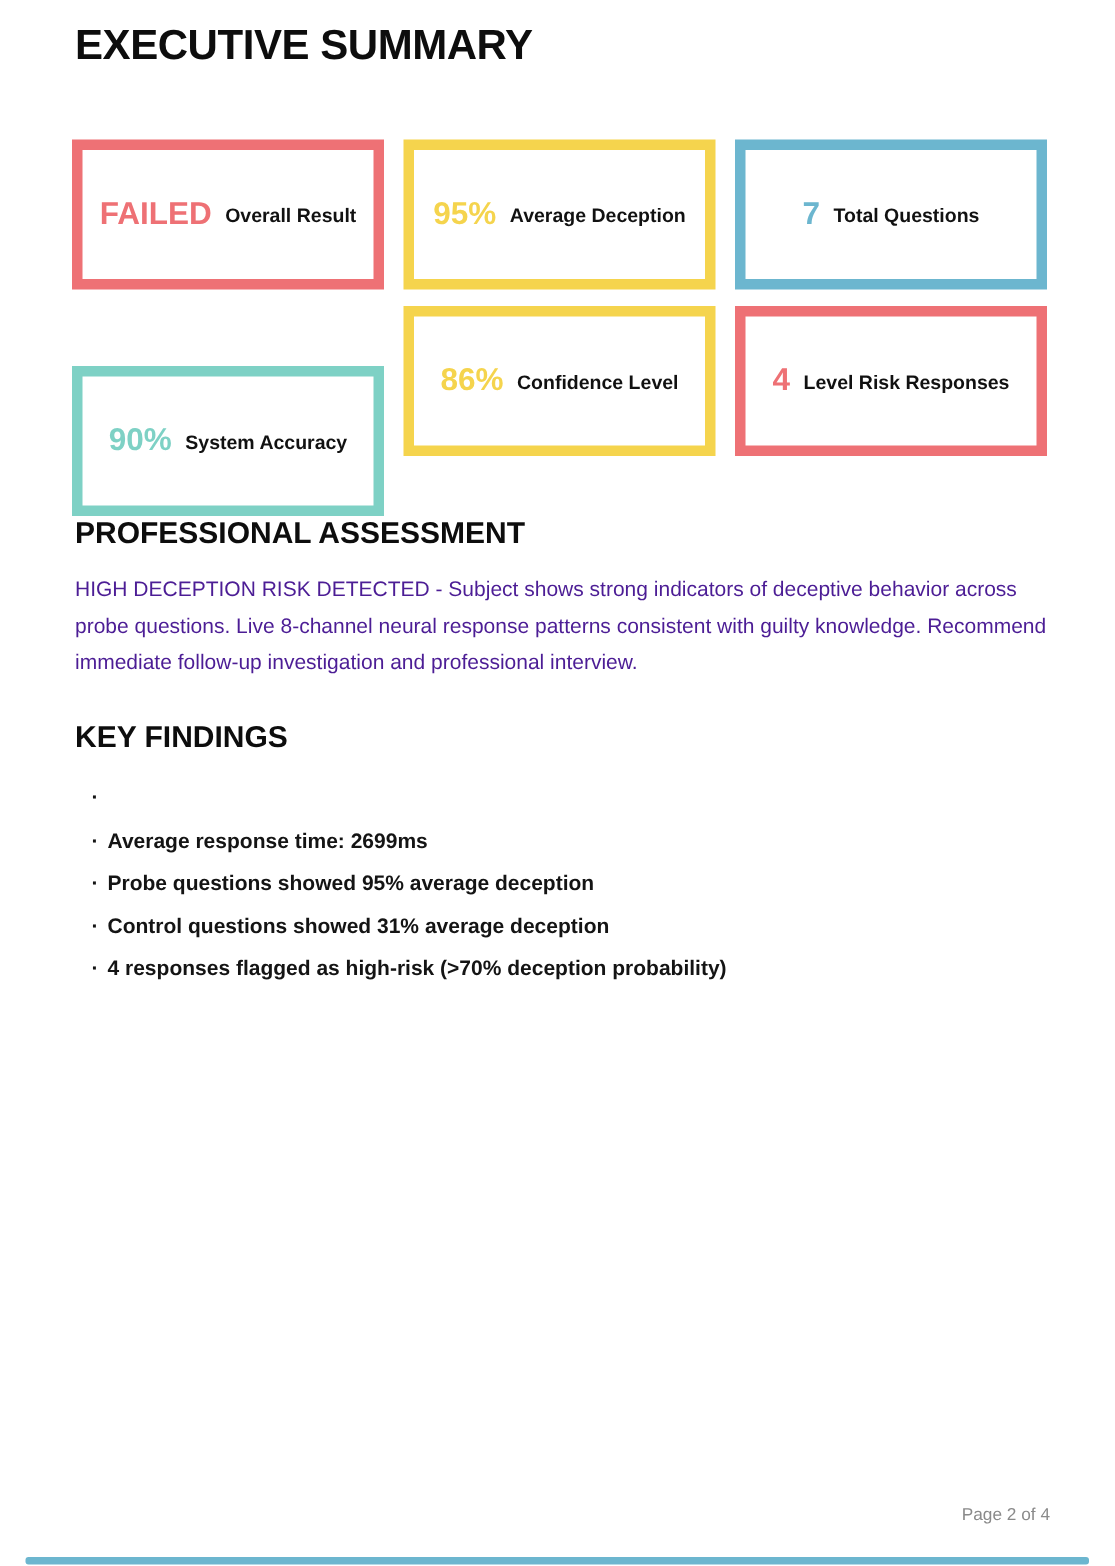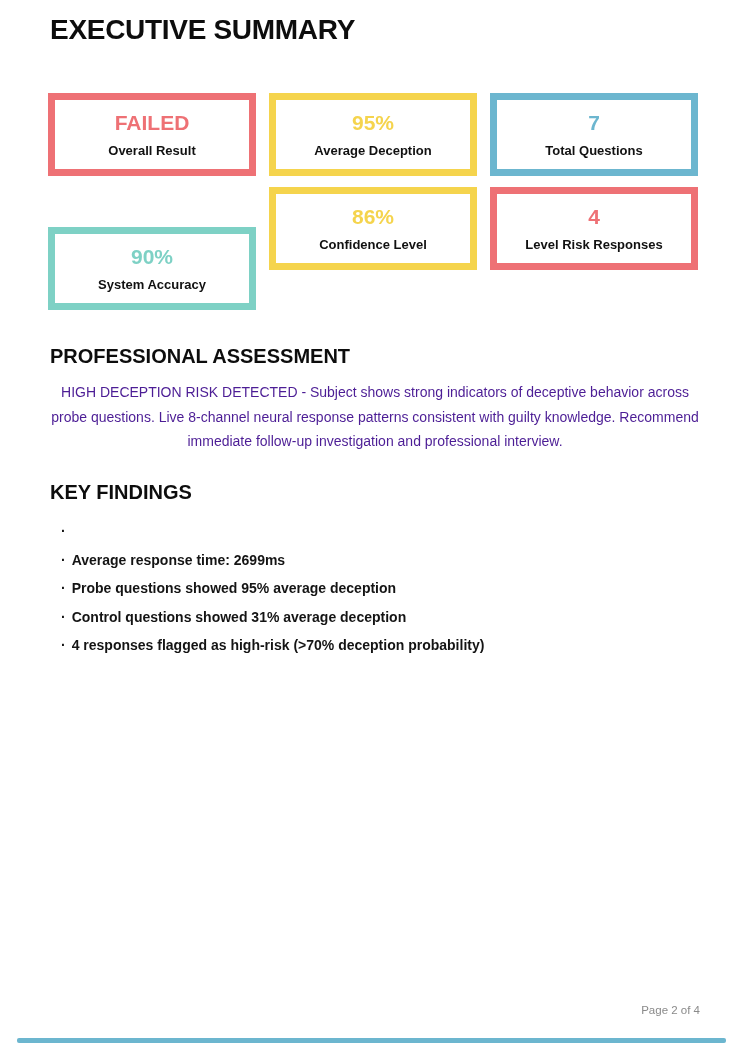--- a/index.html
+++ b/index.html
@@ -1,15 +1,15 @@
 <!DOCTYPE html>
 <html><head>
 <meta charset="utf-8">
 <style>
-  * { margin: 0; padding: 0; box-sizing: border-box; text-align: center; }
+  * { margin: 0; padding: 0; box-sizing: border-box; }
   html, body { background: #ffffff; }
   body {
     width: 743px; height: 1044px;
     position: relative;
     font-family: "Liberation Sans", sans-serif;
     overflow: hidden;
   }
   .page {
     position: absolute; inset: 0;
     background: #ffffff;
@@ -26,25 +26,25 @@
   .cards-grid {
     position: absolute;
     left: 48px; top: 93px;
     width: 650px;
     display: grid;
     grid-template-columns: repeat(3, 1fr);
     column-gap: 13px;
     row-gap: 11px;
   }
   .card {
-    height: 83px;
+    height: 100px;
     background: #ffffff;
     border: 7px solid #cccccc; 
     display: flex;
-    flex-direction: column;
+    flex-direction: row;
     align-items: center;
     justify-content: center;
     gap: 9px;
   }
   .card-value {
     font-size: 21px;
     font-weight: 700;
     line-height: 22px;
     white-space: nowrap;
   }

